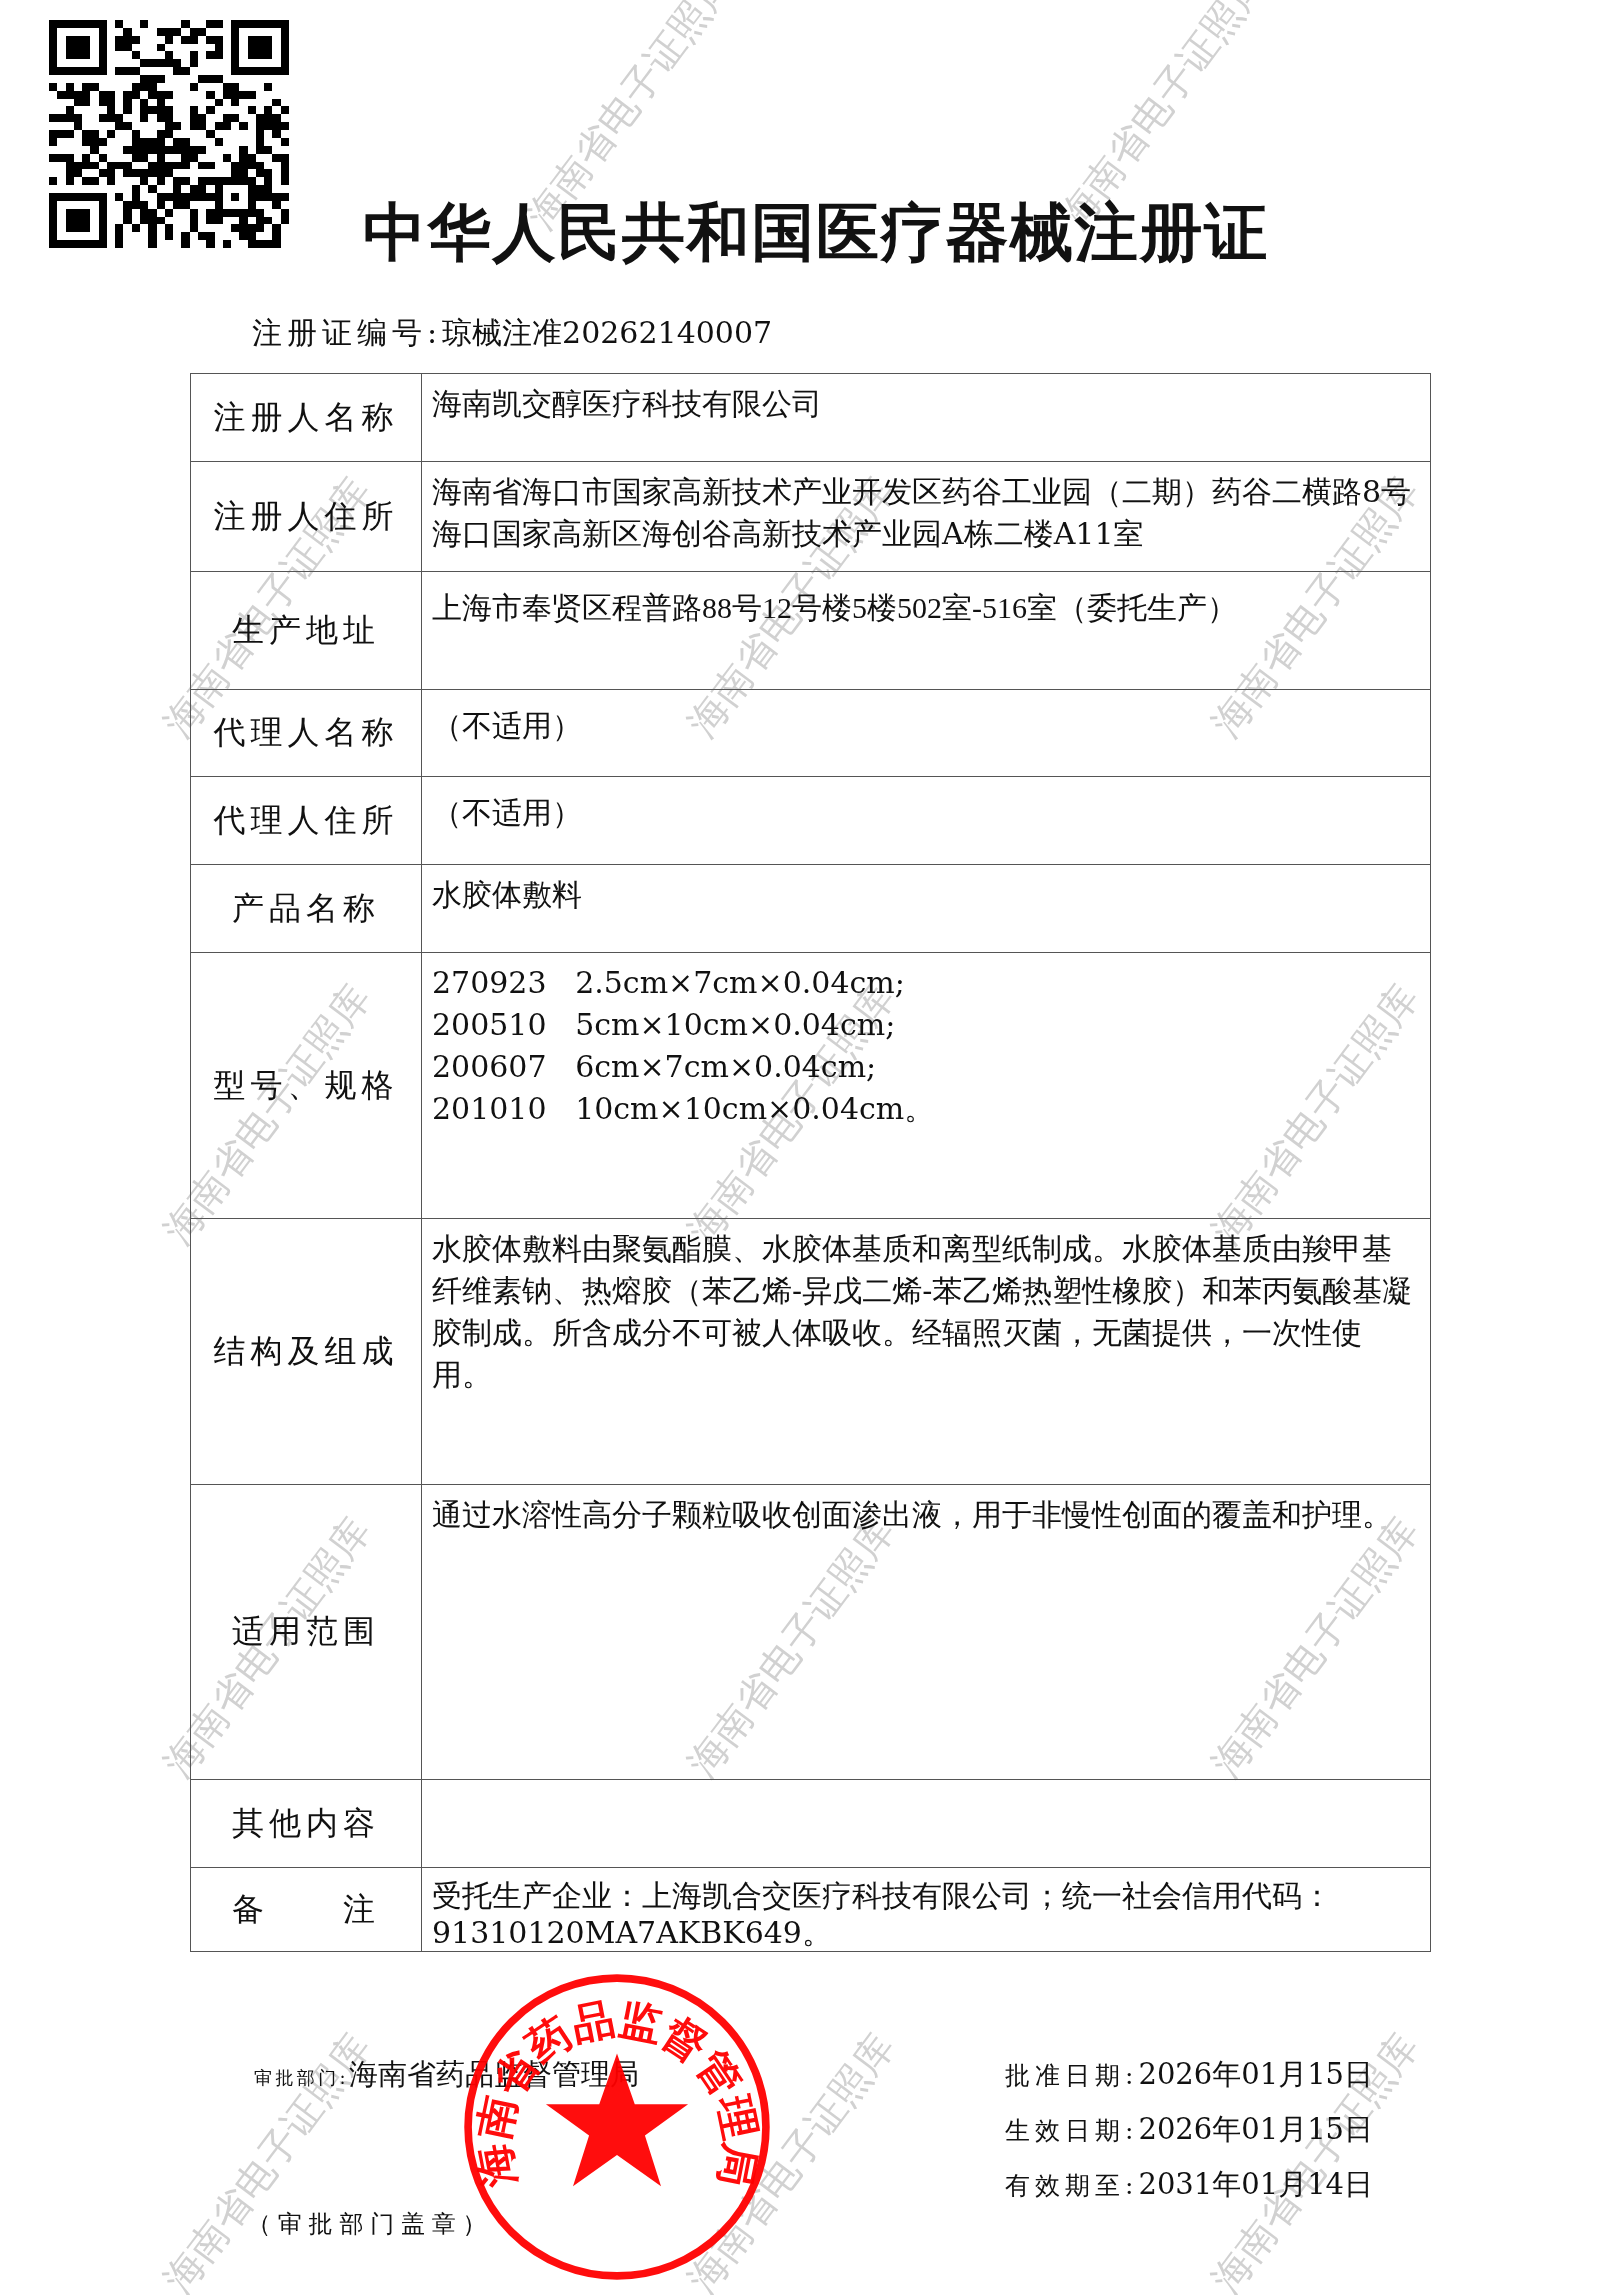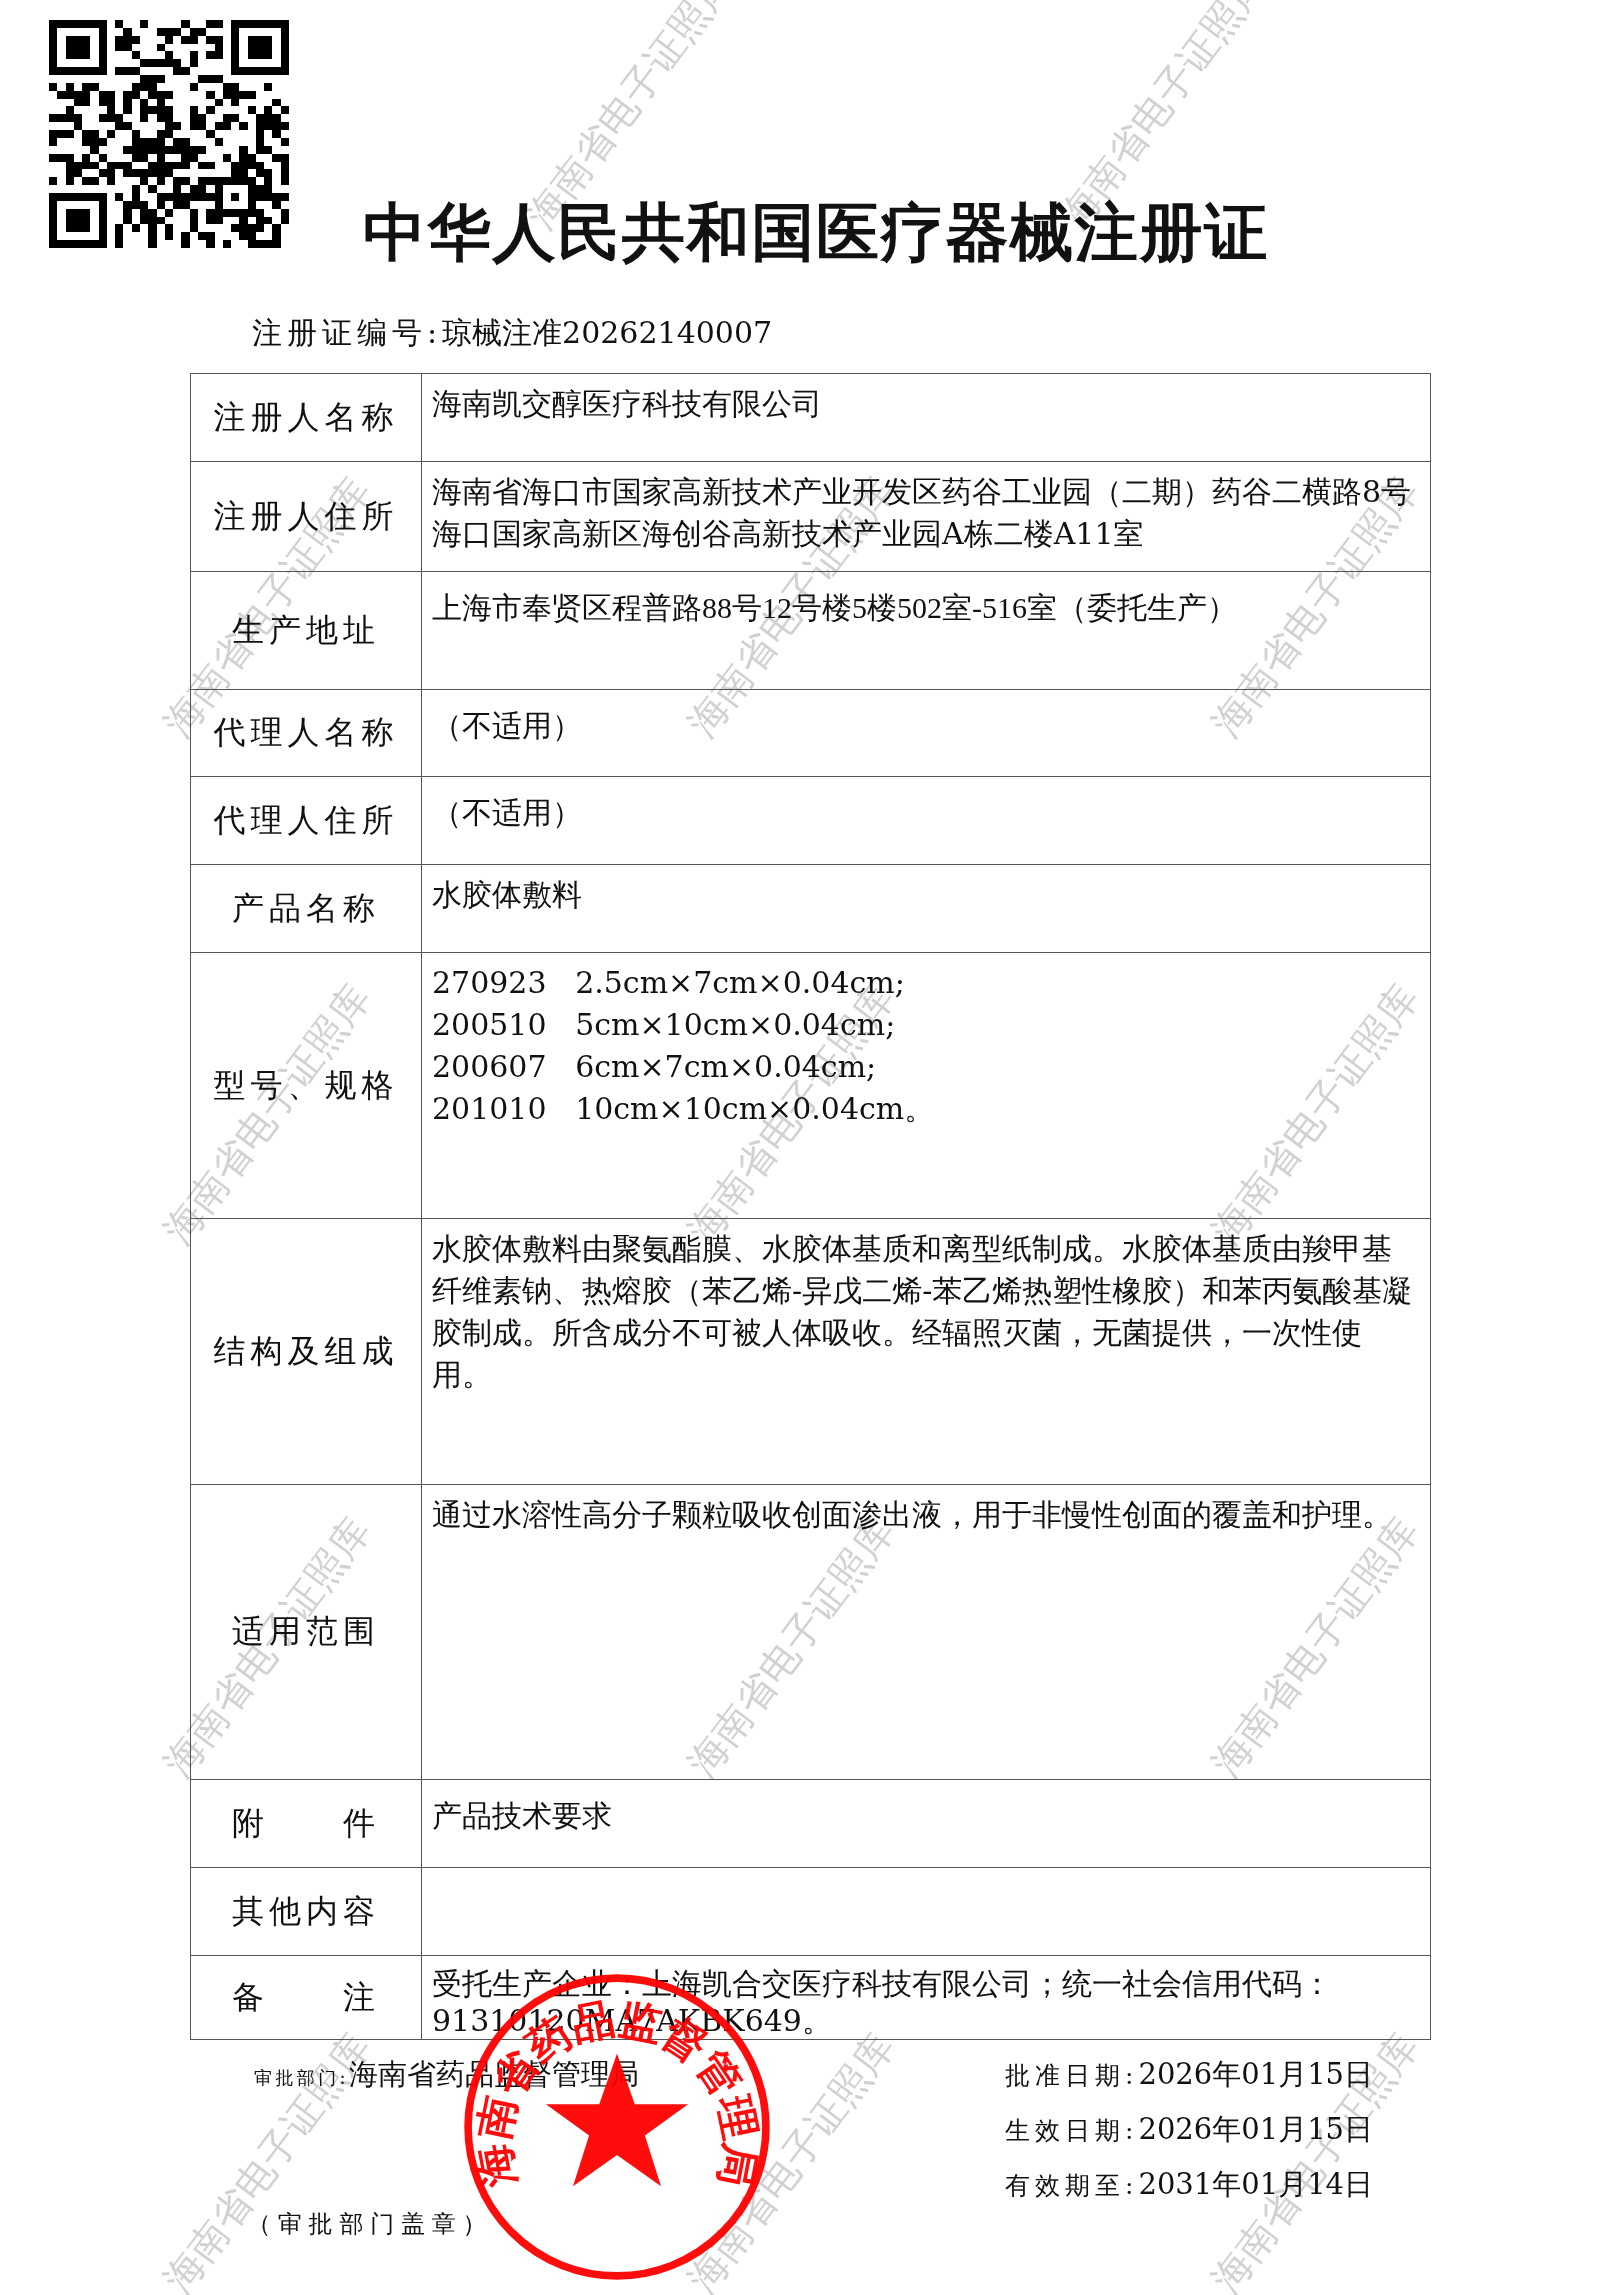--- a/index.html
+++ b/index.html
@@ -421,24 +421,20 @@
     </td>
   </tr>
   <tr style="height:266px">
     <td class="label">结构及组成</td>
     <td class="content">水胶体敷料由聚氨酯膜、水胶体基质和离型纸制成。水胶体基质由羧甲基纤维素钠、热熔胶（苯乙烯-异戊二烯-苯乙烯热塑性橡胶）和苯丙氨酸基凝胶制成。所含成分不可被人体吸收。经辐照灭菌，无菌提供，一次性使用。</td>
   </tr>
   <tr style="height:295px">
     <td class="label">适用范围</td>
     <td class="content">通过水溶性高分子颗粒吸收创面渗出液，用于非慢性创面的覆盖和护理。</td>
   </tr>
-  <tr style="height:88px" class="r-mid">
-    <td class="label">附　　件</td>
-    <td class="content">产品技术要求</td>
-  </tr>
   <tr style="height:88px">
     <td class="label">其他内容</td>
     <td class="content"></td>
   </tr>
   <tr style="height:84px">
     <td class="label">备　　注</td>
     <td class="content" style="line-height:37px">受托生产企业：上海凯合交医疗科技有限公司；统一社会信用代码：91310120MA7AKBK649。</td>
   </tr>
 </tbody>
   </table>

